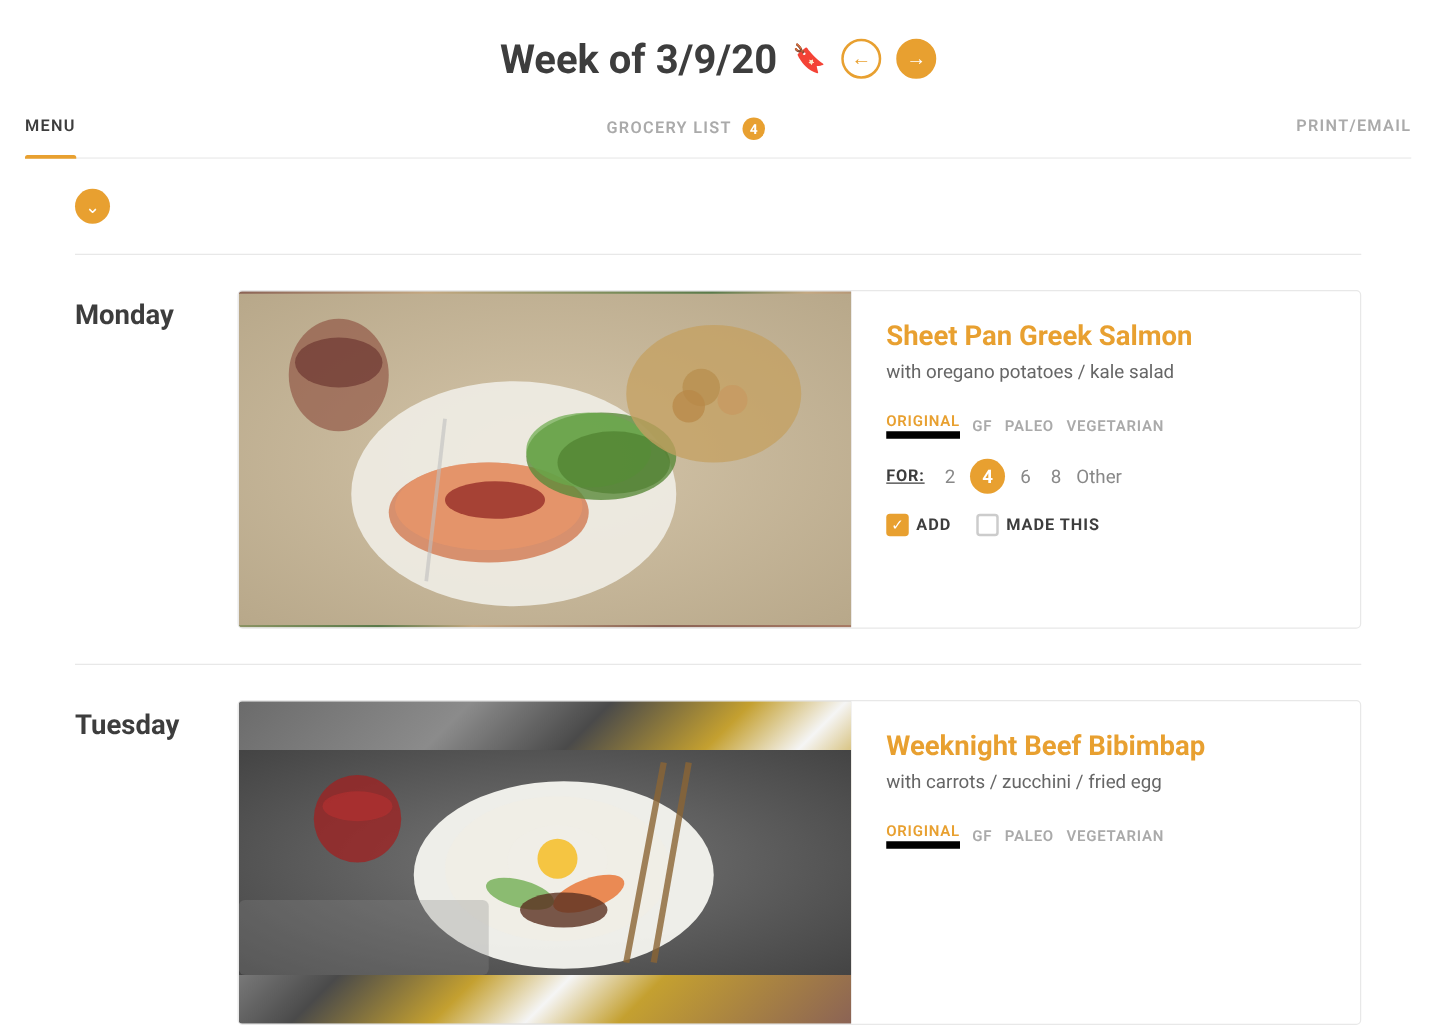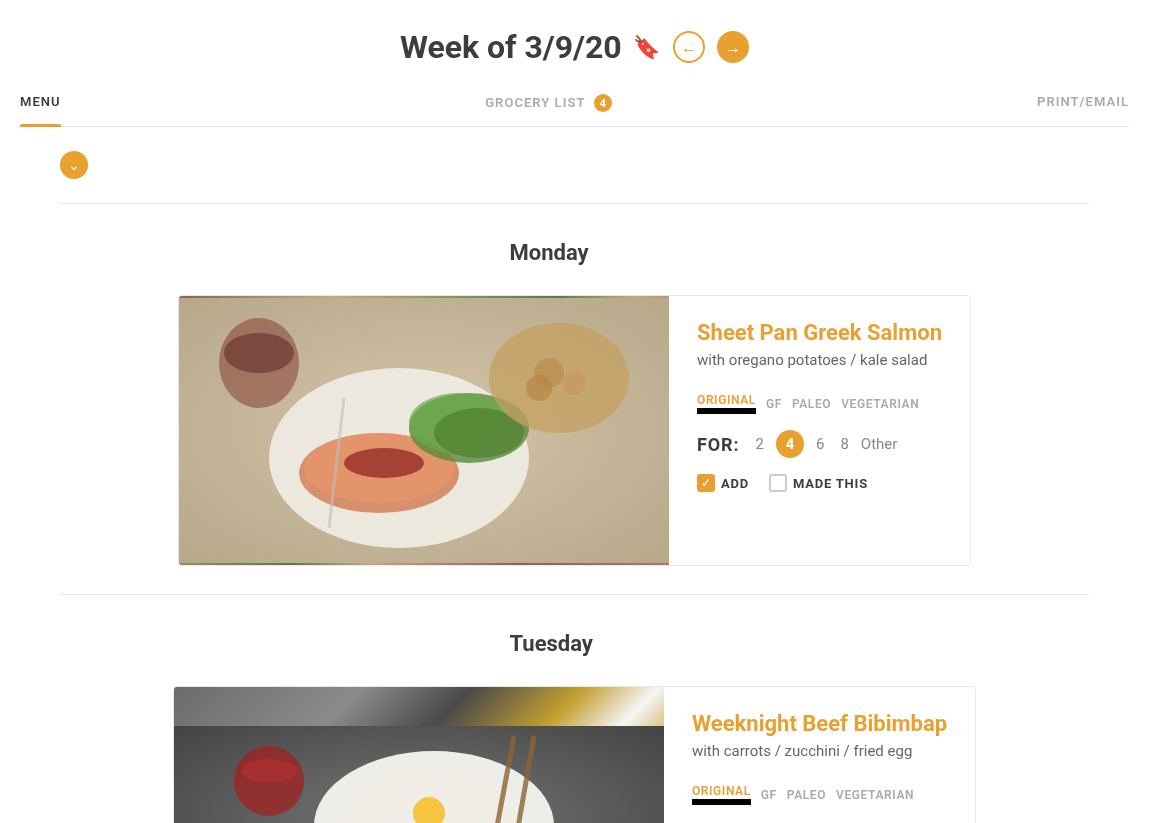--- a/index.html
+++ b/index.html
@@ -141,24 +141,22 @@
     }
     
     .divider {
       border: none;
       border-top: 1px solid #e8e8e8;
       margin: 8px 0;
     }
     
     .day-section {
       display: flex;
-      align-items: center;
+      align-items: flex-start;
       padding: 20px 0;
-      gap: 30px;
-      flex-direction: column;
     }
     .day-label {
       font-size: 22px;
       font-weight: 700;
       color: #3d3d3d;
       width: 130px;
       flex-shrink: 0;
       padding-top: 8px;
     }
     .meal-card {
@@ -223,25 +221,26 @@
       border-bottom: 6px solid #000000;
       padding-bottom: 1px;
     }
     .servings-row {
       display: flex;
       align-items: center;
       gap: 8px;
       margin-bottom: 16px;
     }
     .servings-label {
-      font-size: 18px;
+      font-size: 13px;
       font-weight: 700;
       color: #3d3d3d;
       letter-spacing: 0.05em;
       margin-right: 4px;
+      text-decoration: underline;
     }
     .serving-option {
       font-size: 15px;
       color: #888;
       cursor: pointer;
       padding: 2px 4px;
     }
     .serving-option.selected {
       background: #e8a030;
       color: #fff;

